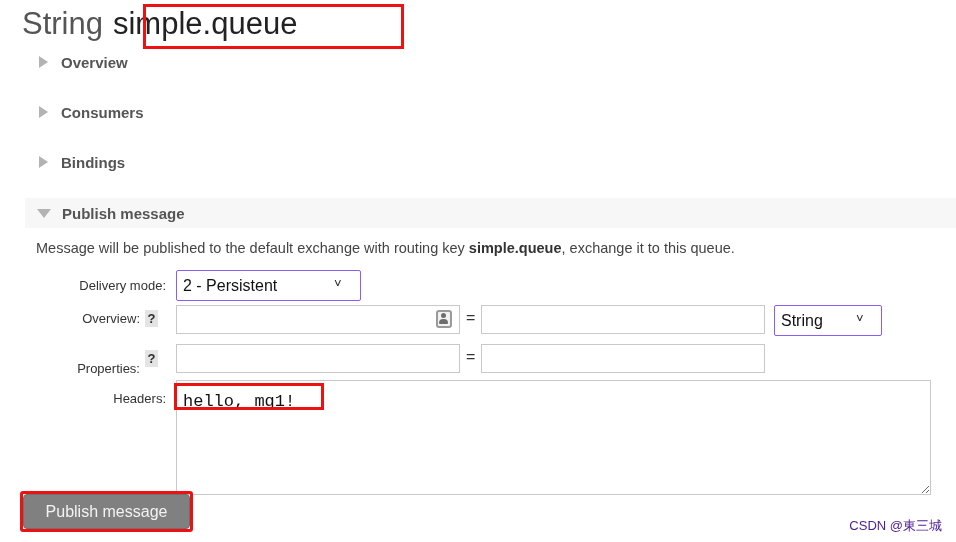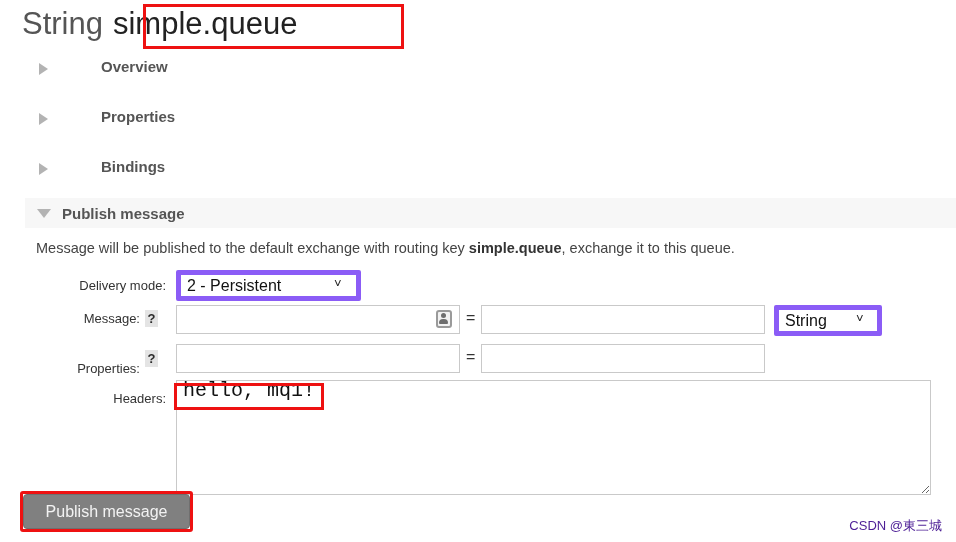--- a/index.html
+++ b/index.html
@@ -41,23 +41,22 @@
   #annot-title { left: 143px; top: 4px; width: 261px; height: 45px; }
   #annot-payload { left: 174px; top: 383px; width: 150px; height: 27px; }
   #annot-publish { left: 20px; top: 491px; width: 173px; height: 41px; border-radius: 3px; }
 
   
   .collapsed-section {
     position: absolute;
     left: 25px;
     height: 26px;
     display: flex;
-    align-items: flex-end;
+    align-items: center;
     cursor: pointer;
-    gap: 40px;
   }
   .tri-right {
     width: 0; height: 0;
     border-top: 6px solid transparent;
     border-bottom: 6px solid transparent;
     border-left: 9px solid #b3b3b3;
     margin-right: 13px;
     margin-left: 14px;
     flex: 0 0 auto;
   }
@@ -125,21 +124,21 @@
     line-height: 17px;
     cursor: help;
   }
 
   select.styled {
     position: absolute;
     font-family: "Liberation Sans", sans-serif;
     font-size: 16px;
     color: #111111;
     background: #ffffff;
-    border: 5px solid #8b5cf6;
+    border: 1px solid #8b5cf6;
     border-radius: 2px;
     box-sizing: border-box;
     padding: 2px 6px;
     -webkit-appearance: none;
     appearance: none;
   }
   .sel-wrap { position: absolute; }
   .sel-arrow {
     position: absolute;
     pointer-events: none;
@@ -194,23 +193,23 @@
     border-radius: 4px 4px 1px 1px;
     background: #6e6e6e;
   }
 
   textarea.payload {
     position: absolute;
     box-sizing: border-box;
     border: 1px solid #c9c9c9;
     background: #ffffff;
     font-family: "Liberation Mono", monospace;
-    font-size: 20px;
+    font-size: 17px;
     color: #111;
-    padding: 1px 6px;
+    padding: 12px 6px;
     outline: none;
     resize: both;
     line-height: 18px;
   }
 
   .publish-btn {
     position: absolute;
     left: 23px;
     top: 494px;
     width: 167px;
@@ -242,21 +241,21 @@
   <span class="queue-word">String</span><span class="queue-name">simple.queue</span>
 </div>
 
 <div class="collapsed-section" id="sec-overview">
   <span class="tri-right"></span>
   <span class="section-label">Overview</span>
 </div>
 
 <div class="collapsed-section" id="sec-consumers">
   <span class="tri-right"></span>
-  <span class="section-label">Properties</span>
+  <span class="section-label">Consumers</span>
 </div>
 
 <div class="collapsed-section" id="sec-bindings">
   <span class="tri-right"></span>
   <span class="section-label">Bindings</span>
 </div>
 
 <div id="publish-header">
   <span class="tri-down"></span>
   <span class="section-label">Publish message</span>
@@ -268,21 +267,21 @@
 
 <div class="form-label" style="left:36px; top:278px; width:130px;">Delivery mode:</div>
 
 <div class="sel-wrap" style="left:176px; top:270px;">
   <select class="styled" style="left:0; top:0; width:185px; height:31px;">
     <option>2 - Persistent</option>
   </select>
   <span class="sel-arrow" style="left:158px; top:6px;">˅</span>
 </div>
 
-<div class="form-label" style="left:36px; top:311px; width:104px;">Message:</div>
+<div class="form-label" style="left:36px; top:311px; width:104px;">Overview:</div>
 <div class="qmark" style="left:145px; top:310px;">?</div>
 
 <input class="txt" style="left: 176px; top: 305px; width: 284px; height: 29px;" placeholder="">
 
 <span class="autofill-icon" style="top:310px;">
   <span class="af-outer"></span>
   <span class="af-head"></span>
   <span class="af-body"></span>
 </span>
 

